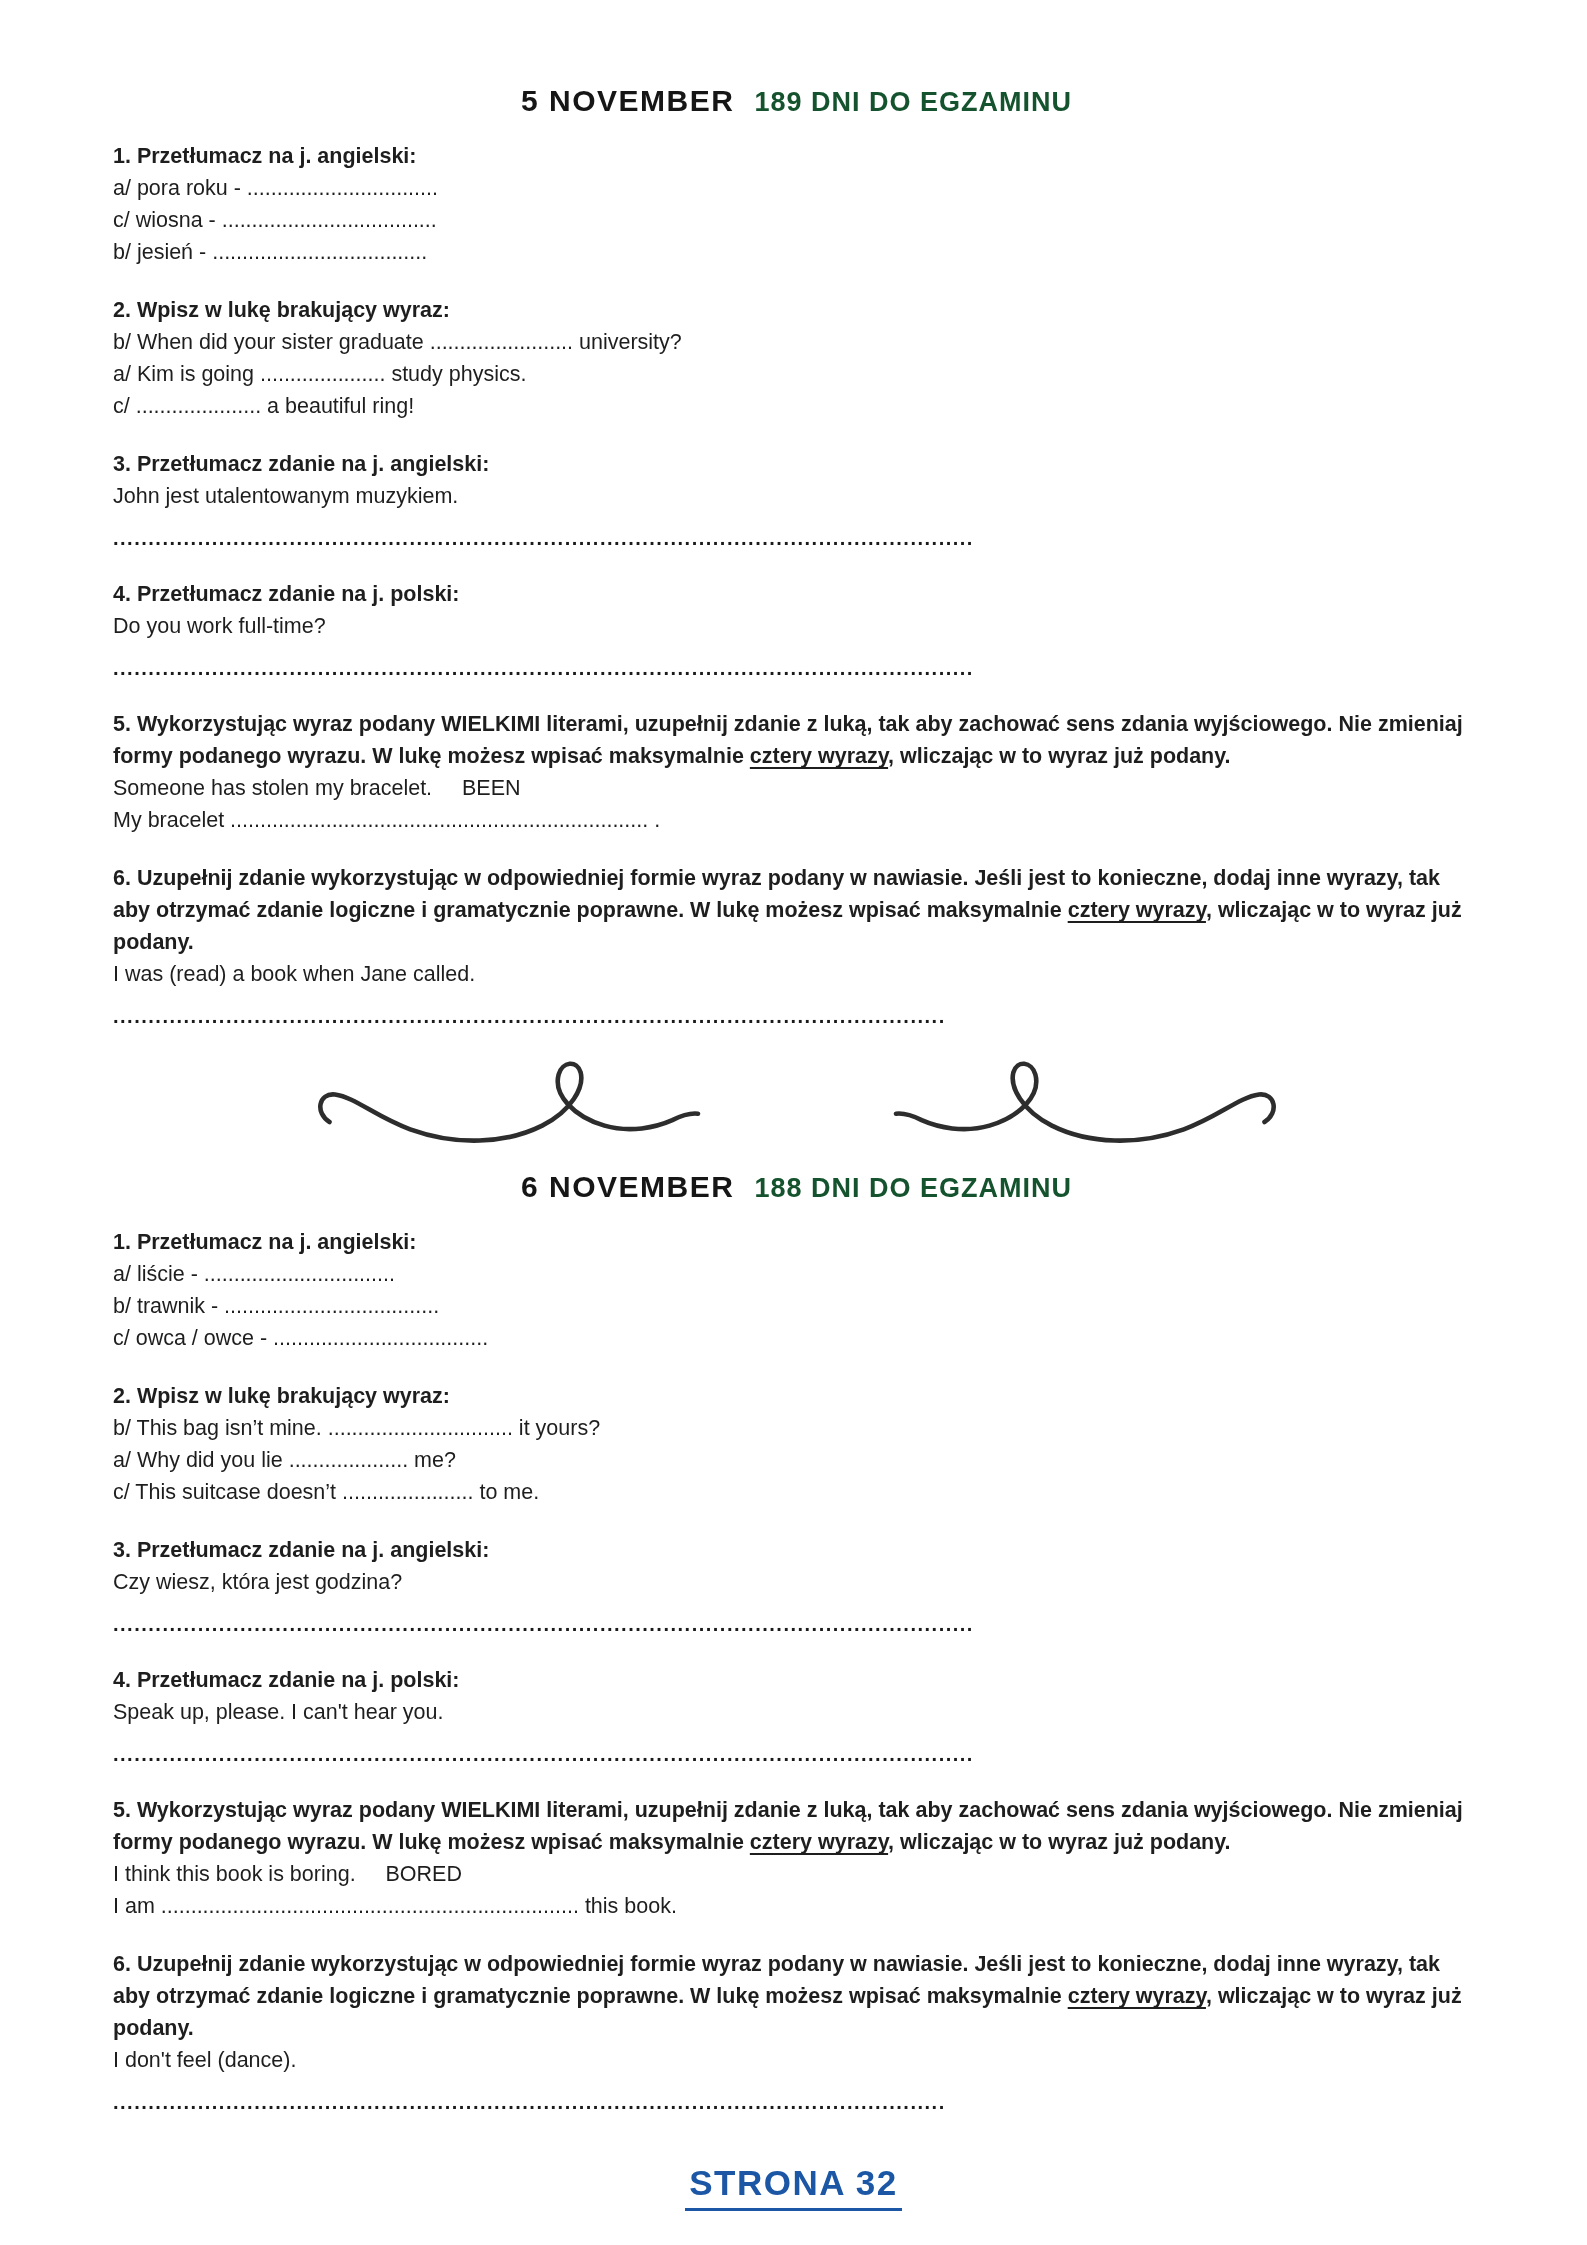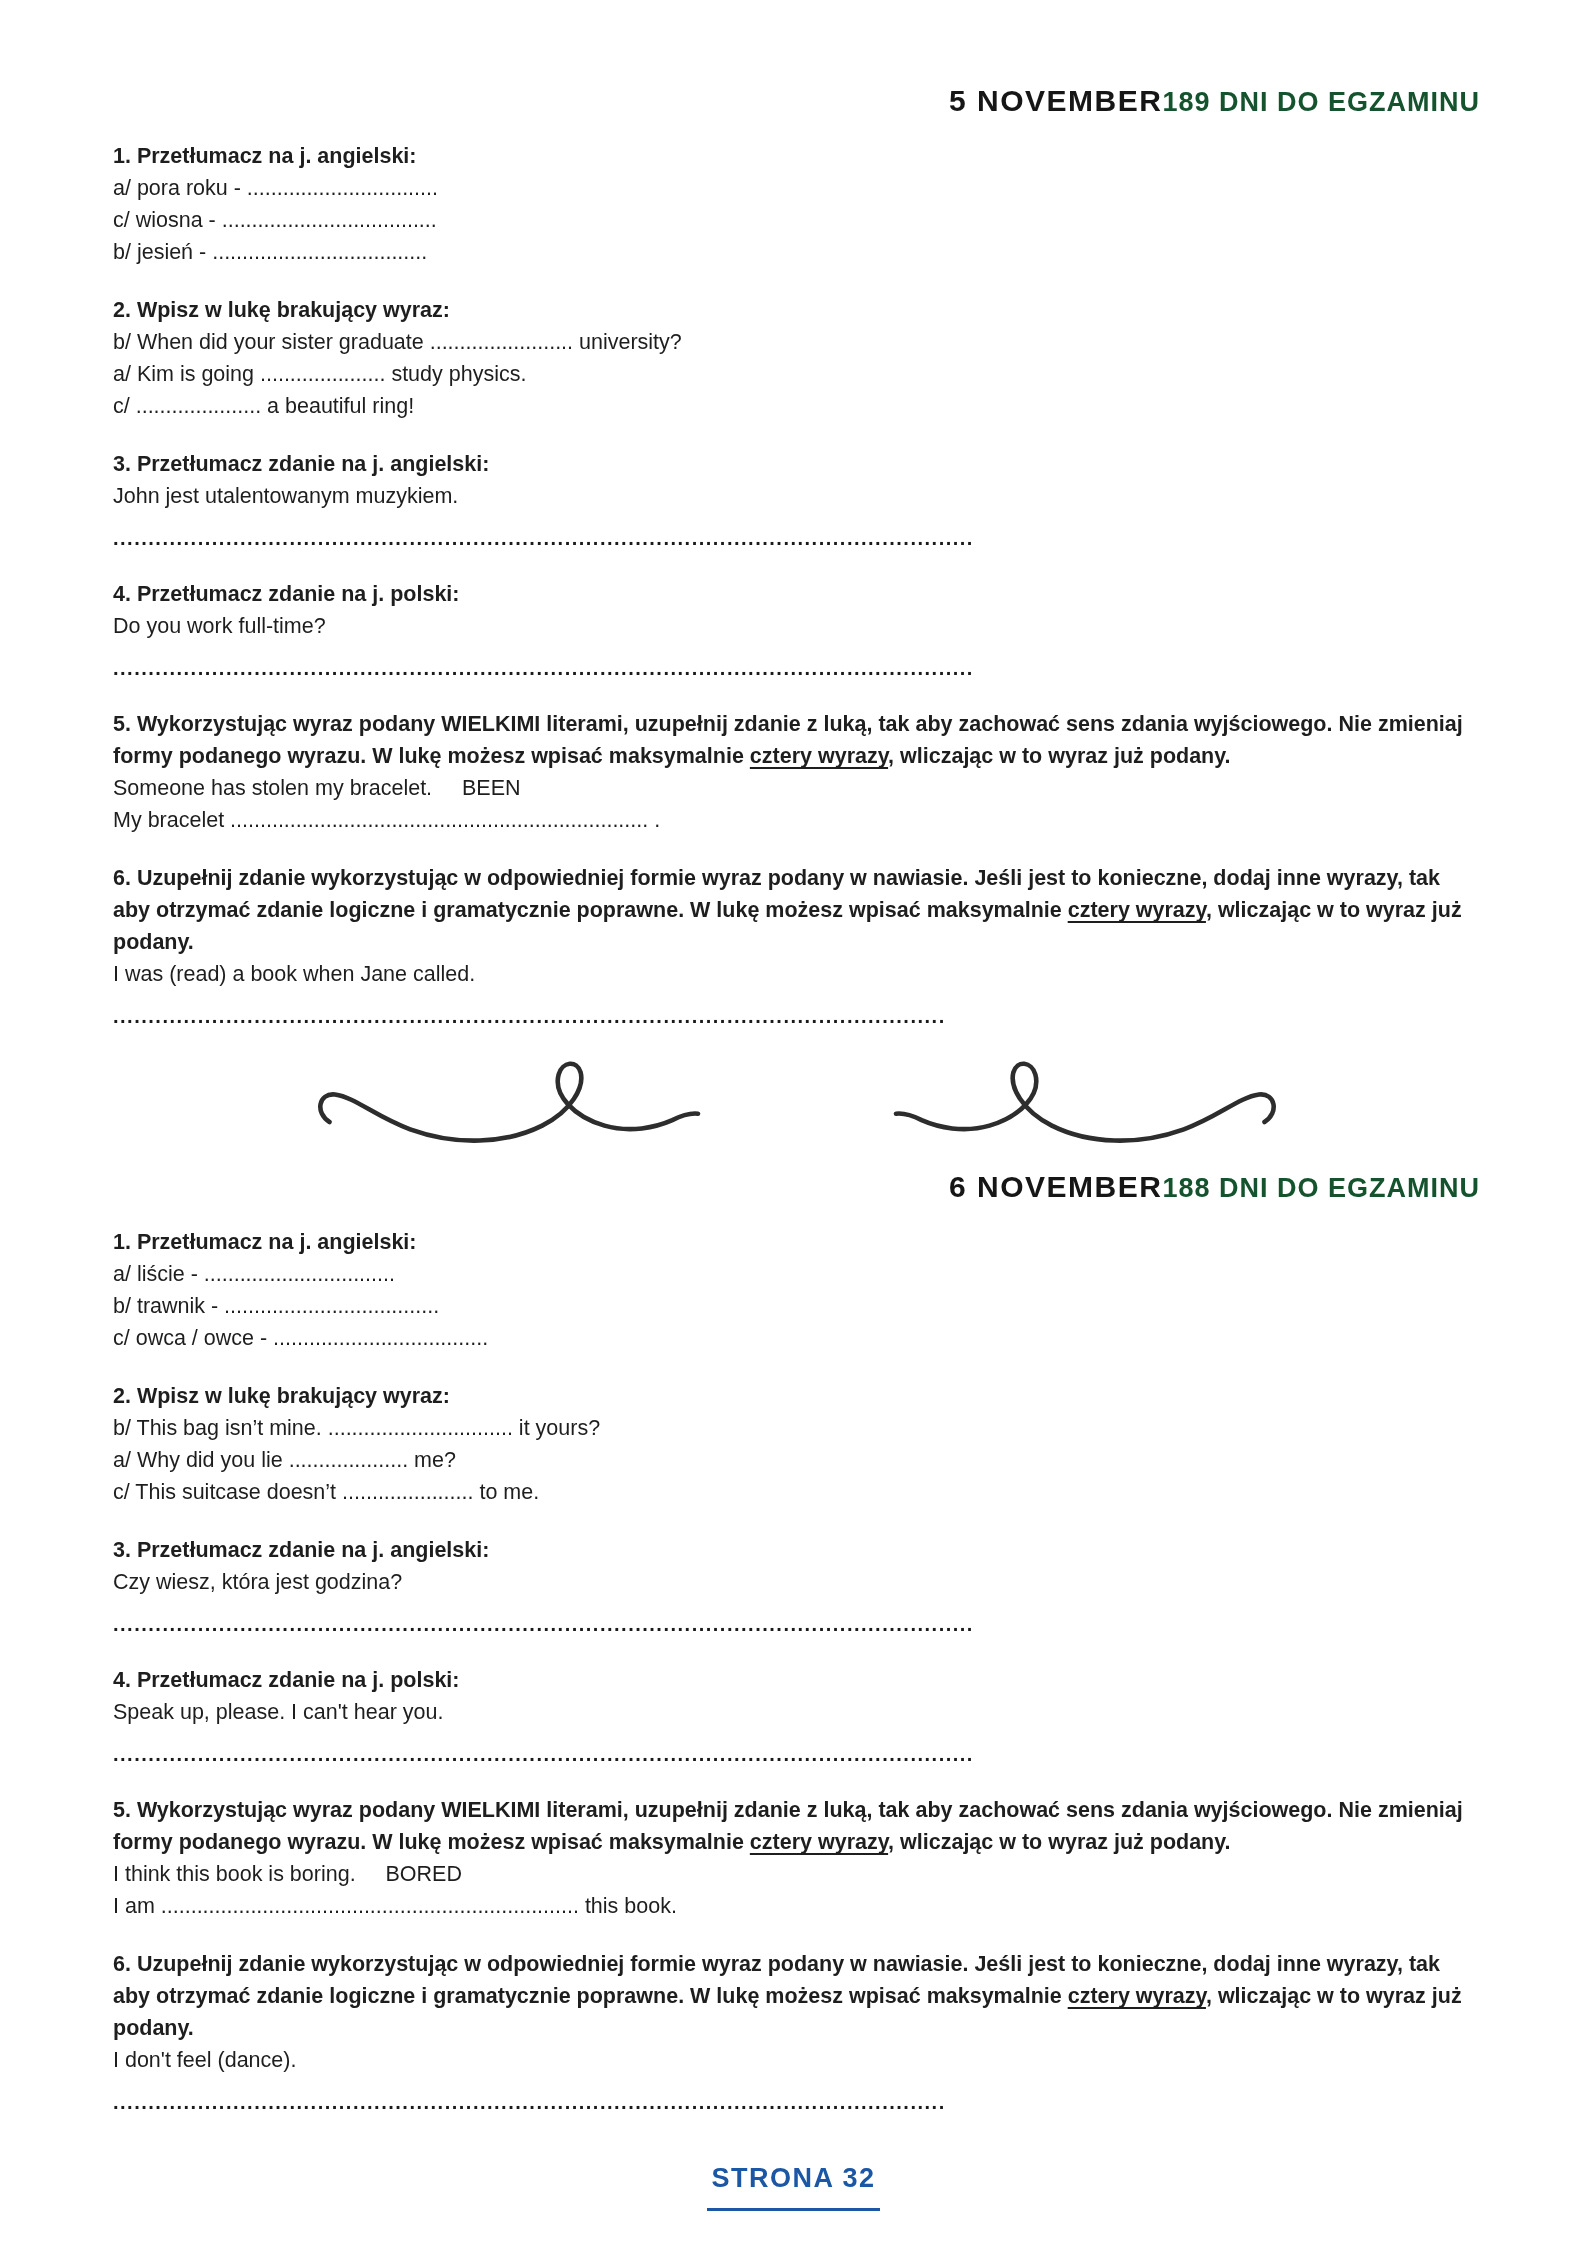--- a/index.html
+++ b/index.html
@@ -9,23 +9,24 @@
     height:2245px;
     box-sizing:border-box;
     background:#ffffff;
     padding:84px 107px 0 113px;
     font-family:"Liberation Sans",sans-serif;
     color:#1e1e1e;
     overflow:hidden;
   }
   .section-header{
     display:flex;
-    justify-content:flex-end;
+    justify-content:center;
     align-items:baseline;
     margin-bottom:22px;
+    gap:20px;
   }
   .date-title{
     font-size:30px;
     font-weight:800;
     letter-spacing:1.5px;
     color:#161616;
   }
   .countdown{
     font-size:27px;
     font-weight:800;
@@ -64,26 +65,26 @@
   }
   .footer{
     position:absolute;
     left:0;
     right:0;
     bottom:34px;
     text-align:center;
   }
   .footer-label{
     display:inline-block;
-    font-size:27px;
+    font-size:35px;
     font-weight:800;
     letter-spacing:1.5px;
     color:#1c57a5;
     border-bottom:3px solid #1c57a5;
-    padding:0 4px 14px 4px;
+    padding:0 4px 5px 4px;
   }
 </style>
 </head>
 <body>
 
 <div class="page">
 
   <div>
     <div class="section-header">
       <span class="date-title">5 NOVEMBER</span>

